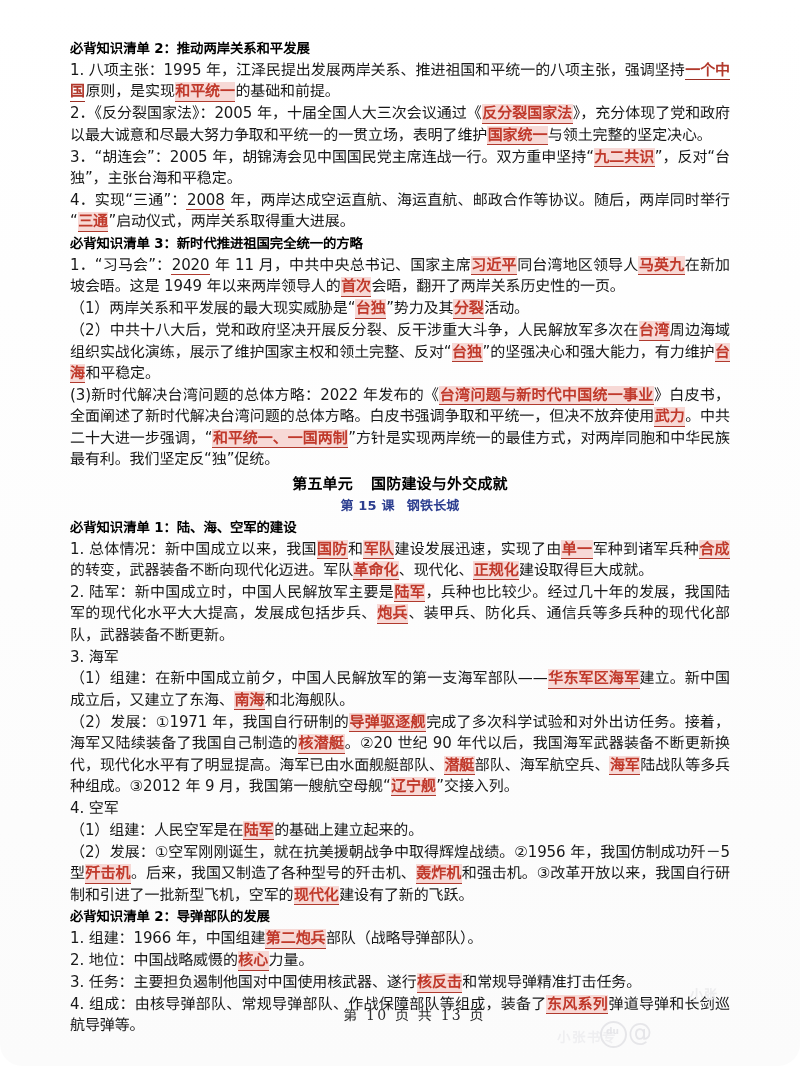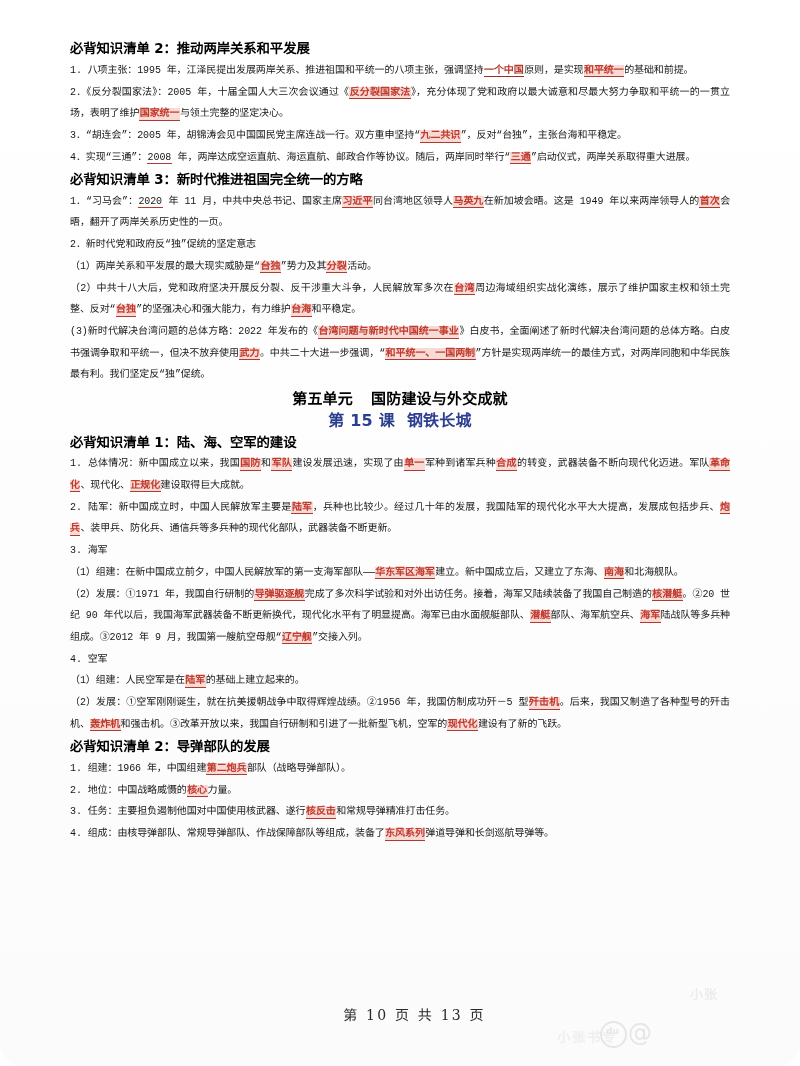--- a/index.html
+++ b/index.html
@@ -29,27 +29,26 @@
   .content {
     position: absolute;
     left: 70px;
     top: 38px;
     width: 660px;
   }
 
   
   p.line {
     margin: 0 0 0.5px 0;
-    font-size: 10px;
+    font-size: 15px;
     line-height: 21.4px;
     text-align: justify;
     text-justify: inter-ideograph;
     letter-spacing: -0.1px;
     color: #171717;
-    font-family: Liberation Mono, monospace;
   }
   p.listhead {
     margin: 0 0 0.5px 0;
     font-size: 13.4px;
     line-height: 21.4px;
     font-weight: bold;
     color: #000000;
     letter-spacing: -0.1px;
   }
 
@@ -60,21 +59,21 @@
     font-size: 15px;
     line-height: 22px;
     font-weight: bold;
     color: #000000;
     letter-spacing: 0.2px;
   }
   .unit-title .gap { display: inline-block; width: 18px; }
   .lesson-title {
     margin: 0 0 1px 0;
     text-align: center;
-    font-size: 16px;
+    font-size: 13px;
     line-height: 21px;
     font-weight: bold;
     color: #2c3e8f;
     letter-spacing: 0.2px;
   }
   .lesson-title .gap { display: inline-block; width: 12px; }
 
   
   .hl {
     color: #c0392b;
@@ -175,21 +174,20 @@
         <p class="line">2．《反分裂国家法》：2005 年，十届全国人大三次会议通过《<span class="hl">反分裂国家法</span>》，充分体现了党和政府以最大诚意和尽最大努力争取和平统一的一贯立场，表明了维护<span class="hl">国家统一</span>与领土完整的坚定决心。</p>
         <p class="line">3．“胡连会”：2005 年，胡锦涛会见中国国民党主席连战一行。双方重申坚持“<span class="hl">九二共识</span>”，反对“台独”，主张台海和平稳定。</p>
         <p class="line">4．实现“三通”：<span class="hl num">2008</span> 年，两岸达成空运直航、海运直航、邮政合作等协议。随后，两岸同时举行“<span class="hl">三通</span>”启动仪式，两岸关系取得重大进展。</p>
       </div>
     </div>
 
     <div>
       <p class="listhead">必背知识清单 3：新时代推进祖国完全统一的方略</p>
       <div>
         <p class="line">1．“习马会”：<span class="hl num">2020</span> 年 11 月，中共中央总书记、国家主席<span class="hl">习近平</span>同台湾地区领导人<span class="hl">马英九</span>在新加坡会晤。这是 1949 年以来两岸领导人的<span class="hl">首次</span>会晤，翻开了两岸关系历史性的一页。</p>
-        <p class="line">2．新时代党和政府反“独”促统的坚定意志</p>
         <p class="line">（1）两岸关系和平发展的最大现实威胁是“<span class="hl">台独</span>”势力及其<span class="hl">分裂</span>活动。</p>
         <p class="line">（2）中共十八大后，党和政府坚决开展反分裂、反干涉重大斗争，人民解放军多次在<span class="hl">台湾</span>周边海域组织实战化演练，展示了维护国家主权和领土完整、反对“<span class="hl">台独</span>”的坚强决心和强大能力，有力维护<span class="hl">台海</span>和平稳定。</p>
         <p class="line">(3)新时代解决台湾问题的总体方略：2022 年发布的《<span class="hl">台湾问题与新时代中国统一事业</span>》白皮书，全面阐述了新时代解决台湾问题的总体方略。白皮书强调争取和平统一，但决不放弃使用<span class="hl">武力</span>。中共二十大进一步强调，“<span class="hl">和平统一、一国两制</span>”方针是实现两岸统一的最佳方式，对两岸同胞和中华民族最有利。我们坚定反“独”促统。</p>
       </div>
     </div>
 
     <p class="unit-title">
       <span>第五单元</span><span class="gap"></span><span>国防建设与外交成就</span>
     </p>
     <p class="lesson-title">

